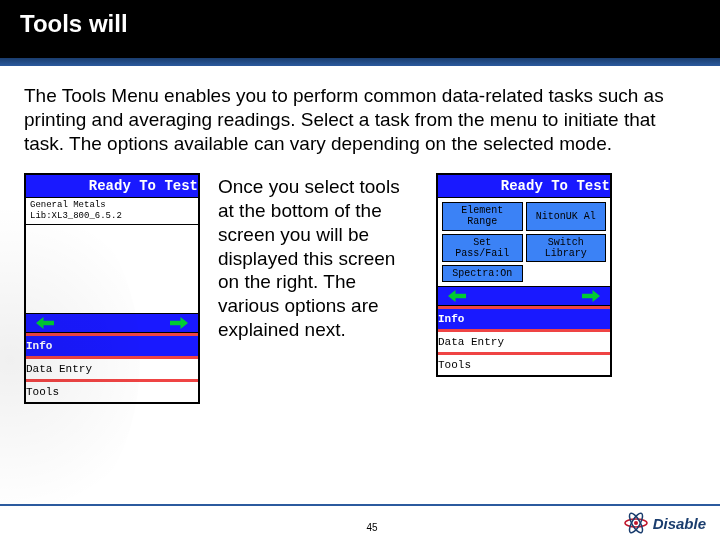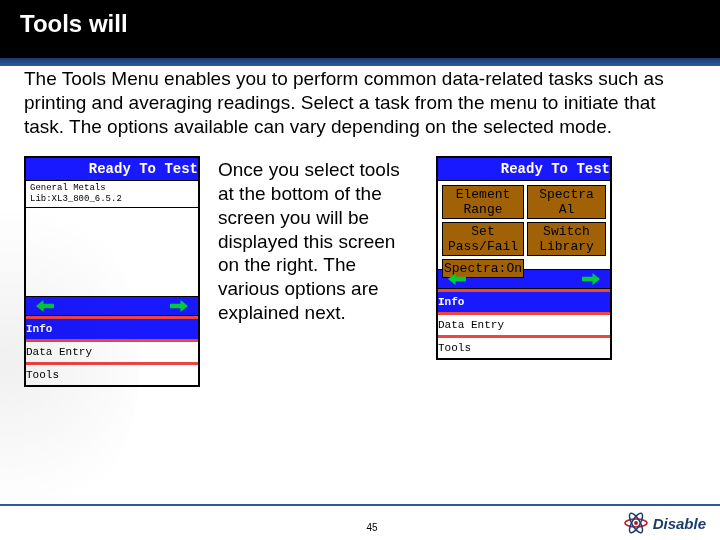--- a/index.html
+++ b/index.html
@@ -19,21 +19,21 @@
   .title-bar h1 {
     color: #ffffff;
     font-size: 24px;
     font-weight: bold;
   }
   .blue-stripe {
     height: 8px;
     background: linear-gradient(to bottom, #1a3d6e 0%, #2b5a9e 100%);
   }
   .content {
-    padding: 1px 24px 0 24px;
+    padding: 18px 24px 0 24px;
   }
   .intro {
     font-size: 19px;
     line-height: 1.25;
     color: #000;
     margin-bottom: 18px;
     max-width: 640px;
   }
   .panels {
     display: flex;
@@ -80,22 +80,22 @@
   .dev-body-grid {
     display: grid;
     grid-template-columns: 1fr 1fr;
     gap: 3px;
     padding: 4px;
     background: #fff;
     height: 88px;
   }
   .grid-btn {
     border: 1px solid #000;
-    background: #a16207;
-    font-size: 13px;
+    background: #3b82f6;
+    font-size: 10px;
     display: flex;
     align-items: center;
     justify-content: center;
     text-align: center;
     padding: 1px;
     font-family: "Courier New", monospace;
   }
   .dev-arrows {
     display: flex;
     justify-content: space-between;
@@ -204,21 +204,21 @@
       <div class="dev-menu-item">Data Entry</div>
       <div class="dev-menu-item">Tools</div>
     </div>
 
     <p class="desc-middle">Once you select tools at the bottom of the screen you will be displayed this screen on the right. The various options are explained next.</p>
 
     <div class="device">
       <div class="dev-header">Ready To Test</div>
       <div class="dev-body-grid">
         <div class="grid-btn">Element Range</div>
-        <div class="grid-btn">Spectra Al</div>
+        <div class="grid-btn">NitonUK Al</div>
         <div class="grid-btn">Set Pass/Fail</div>
         <div class="grid-btn">Switch Library</div>
         <div class="grid-btn">Spectra:On</div>
       </div>
       <div class="dev-arrows">
         <svg class="arrow-icon" viewBox="0 0 24 16">
           <path d="M10 0 L0 8 L10 16 L10 11 L24 11 L24 5 L10 5 Z" fill="#00cc33"></path>
         </svg>
         <svg class="arrow-icon" viewBox="0 0 24 16">
           <path d="M14 0 L24 8 L14 16 L14 11 L0 11 L0 5 L14 5 Z" fill="#00cc33"></path>

